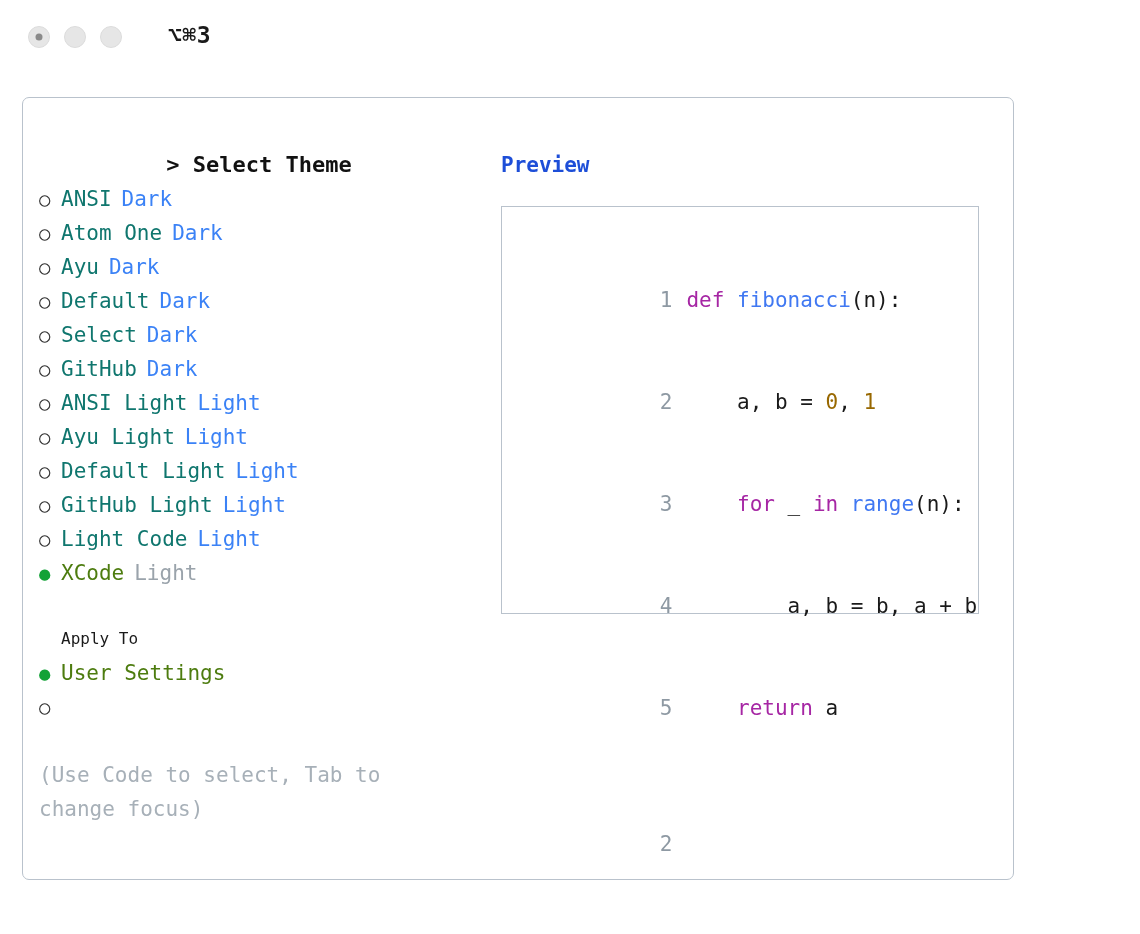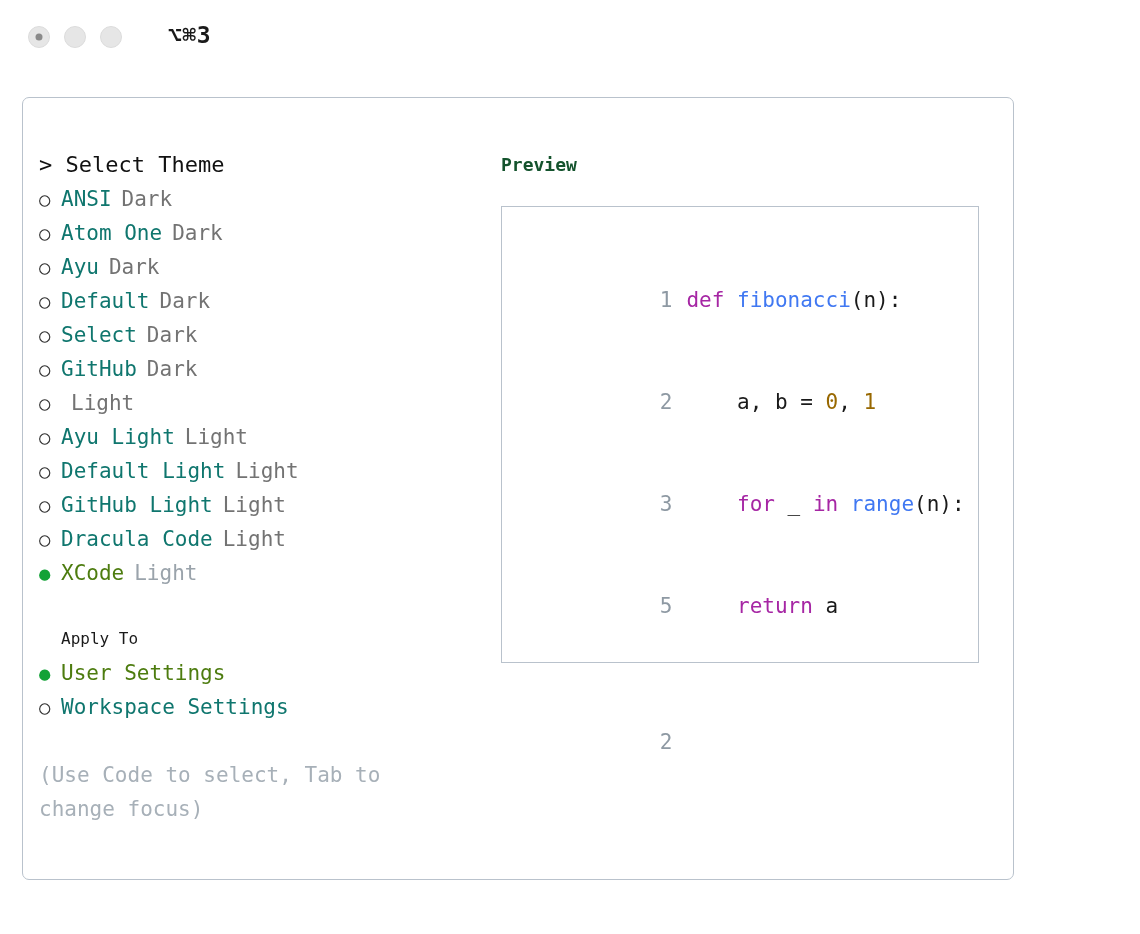--- a/index.html
+++ b/index.html
@@ -89,24 +89,25 @@
   }
   .col-right {
     position: absolute;
     left: 478px;
     top: 50px;
     width: 500px;
   }
 
   .heading {
     font-size: 22px;
-    font-weight: normal;
+    font-weight: bold;
     line-height: 34px;
     color: #111111;
     white-space: pre;
+    text-align: center;
   }
 
   .list {
     margin-top: 0;
   }
   .row {
     display: flex;
     align-items: baseline;
     line-height: 34px;
     font-size: 21px;
@@ -122,21 +123,21 @@
   .bullet.sel {
     color: #12a236;
   }
   .label {
     color: #0f766e;
   }
   .row.selected .label {
     color: #4d7c0f;
   }
   .tag {
-    color: #737373;
+    color: #3b82f6;
     margin-left: 10px;
   }
   .row.selected .tag {
     color: #9aa3ab;
   }
 
   .section-gap {
     height: 32px;
   }
   .subheading {
@@ -151,29 +152,29 @@
     margin-top: 34px;
     font-size: 21px;
     line-height: 34px;
     color: #a7b0b8;
     white-space: pre-wrap;
     max-width: 410px;
   }
 
   
   .preview-title {
-    font-size: 18px;
+    font-size: 21px;
     font-weight: bold;
     line-height: 34px;
-    color: #14532d;
+    color: #1d4ed8;
   }
   .preview-box {
     margin-top: 24px;
     width: 478px;
-    height: 457px;
+    height: 408px;
     border: 1px solid #b9c2cc;
     box-sizing: border-box;
     background: #ffffff;
     padding: 42px 0 0 18px;
   }
   .code-line {
     font-size: 21px;
     line-height: 34px;
     white-space: pre;
   }
@@ -244,20 +245,21 @@
         </div>
 
         <div class="row">
           <span class="bullet">○</span>
           <span class="label">GitHub</span>
           <span class="tag">Dark</span>
         </div>
 
         <div class="row">
           <span class="bullet">○</span>
+          <span class="label">ANSI Light</span>
           <span class="tag">Light</span>
         </div>
 
         <div class="row">
           <span class="bullet">○</span>
           <span class="label">Ayu Light</span>
           <span class="tag">Light</span>
         </div>
 
         <div class="row">
@@ -267,21 +269,21 @@
         </div>
 
         <div class="row">
           <span class="bullet">○</span>
           <span class="label">GitHub Light</span>
           <span class="tag">Light</span>
         </div>
 
         <div class="row">
           <span class="bullet">○</span>
-          <span class="label">Dracula Code</span>
+          <span class="label">Light Code</span>
           <span class="tag">Light</span>
         </div>
 
         <div class="row selected">
           <span class="bullet sel">●</span>
           <span class="label">XCode</span>
           <span class="tag">Light</span>
         </div>
 
       </div>
@@ -290,21 +292,20 @@
 
       <div class="subheading">Apply To</div>
 
       <div class="list">
         <div class="row selected">
           <span class="bullet sel">●</span>
           <span class="label">User Settings</span>
         </div>
         <div class="row">
           <span class="bullet">○</span>
-          <span class="label">Workspace Settings</span>
         </div>
       </div>
 
       <div class="hint">(Use Code to select, Tab to change focus)</div>
 
     </div>
 
     <div class="col-right">
       <div class="preview-title">Preview</div>
 
@@ -315,20 +316,23 @@
         </div>
 
         <div class="code-line">
           <span class="ln">2</span><span class="plain">    a, b = </span><span class="num">0</span><span class="plain">, </span><span class="num">1</span>
         </div>
 
         <div class="code-line">
           <span class="ln">3</span><span class="plain">    </span><span class="kw">for </span><span class="plain">_ </span><span class="kw">in </span><span class="fn">range</span><span class="plain">(n):</span>
         </div>
 
+        <div class="code-line">
+          <span class="ln">4</span><span class="plain">        a, b = b, a + b</span>
+        </div>
 
         <div class="code-line">
           <span class="ln">5</span><span class="plain">    </span><span class="kw">return </span><span class="plain">a</span>
         </div>
 
         <div class="blank"></div>
 
 
         <div class="code-line">
           <span class="ln">2</span>

